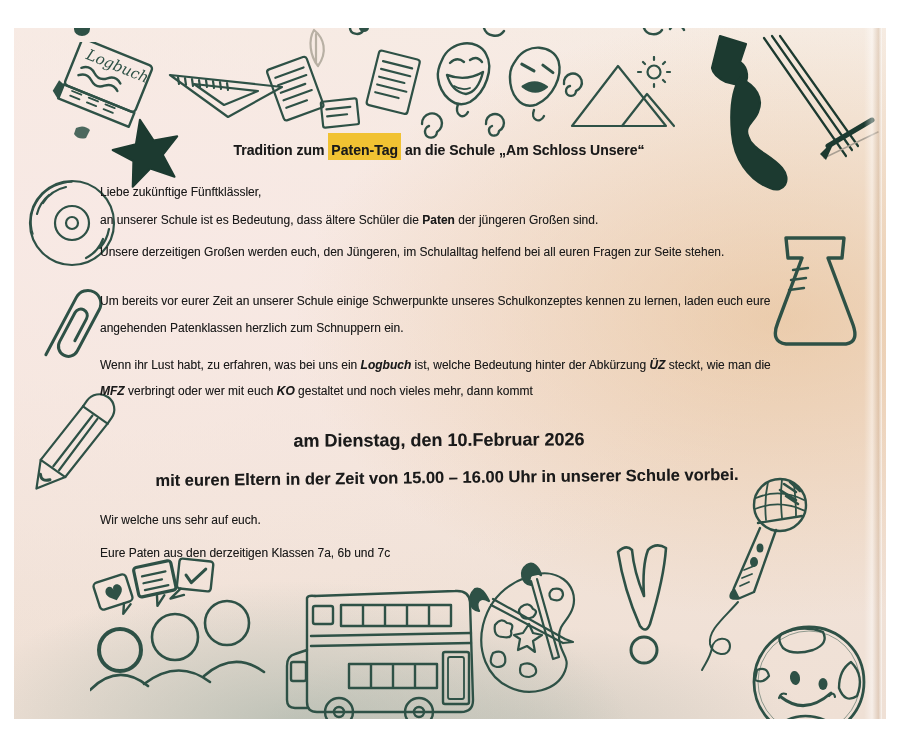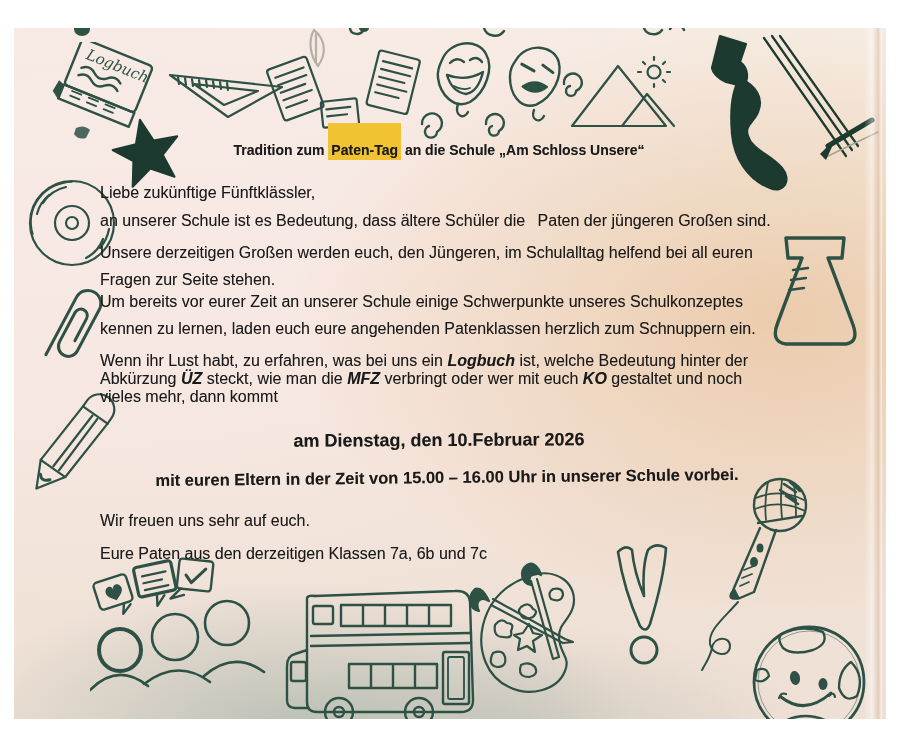--- a/index.html
+++ b/index.html
@@ -17,30 +17,30 @@
       linear-gradient(180deg,#f6ece3 0%,#f3e4da 55%,#efe0d5 100%);
   }
   .photo::after{
     content:"";position:absolute;right:4px;top:0;bottom:0;width:18px;pointer-events:none;
     background:linear-gradient(90deg, rgba(255,255,255,0) 0%, rgba(255,255,255,0.45) 45%, rgba(198,168,140,0.35) 80%, rgba(255,255,255,0.65) 100%);
   }
   .doodle{position:absolute;color:var(--ink,#2e5146);}
   .doodle svg{display:block;width:100%;height:100%;}
   .dark{color:var(--ink_dark,#1c3a30);}
   .textblock{position:absolute;left:86px;top:0;width:678px;color:var(--text,#1a1a1a);}
-  .para{position:absolute;margin:0;font-size:16px;line-height:27px;width:100%;
+  .para{position:absolute;margin:0;font-size:12px;line-height:27px;width:100%;
         text-shadow:0 0 0.5px rgba(20,20,20,0.35);}
   .title{top:113px;font-weight:bold;font-size:14px;text-align:center;white-space:nowrap;line-height:18px;}
-  .hl{background:var(--highlight,#f1c232);padding:19px 3px 2px 3px;}
+  .hl{background:var(--highlight,#f1c232);padding:9px 3px 2px 3px;}
   .salutation{top:151px;}
   .p1{top:179px;}
   .p2{top:211px;}
   .p3{top:260px;}
-  .p4{top:324px;line-height:18px;}
-  .b{font-weight:normal;margin-left:8px;}
+  .p4{top:324px;line-height:26px;}
+  .b{font-weight:bold;}
   .bi{font-weight:bold;font-style:italic;}
   .dateline{top:399px;font-weight:bold;font-size:18px;text-align:center;white-space:nowrap;transform:rotate(-0.3deg);}
   .timeline{position:absolute;left:80px;top:440px;width:706px;margin:0;font-weight:bold;font-size:16.5px;
             text-align:center;white-space:nowrap;transform:rotate(-0.6deg);color:var(--text,#1a1a1a);
             text-shadow:0 0 0.5px rgba(20,20,20,0.35);}
   .closing{top:479px;}
   .signature{top:512px;}
   .booklabel{font-family:"DejaVu Serif", serif;font-style:italic;font-size:15px;fill:currentColor;}
 </style>
 </head>
@@ -294,20 +294,20 @@
     <p class="para p1"><span>an unserer Schule ist es Bedeutung, dass ältere Schüler die </span><span class="b">Paten</span><span> der jüngeren Großen sind.</span></p>
 
     <p class="para p2">Unsere derzeitigen Großen werden euch, den Jüngeren, im Schulalltag helfend bei all euren Fragen zur Seite stehen.</p>
 
     <p class="para p3">Um bereits vor eurer Zeit an unserer Schule einige Schwerpunkte unseres Schulkonzeptes kennen zu lernen, laden euch eure angehenden Patenklassen herzlich zum Schnuppern ein.</p>
 
     <p class="para p4"><span>Wenn ihr Lust habt, zu erfahren, was bei uns ein </span><span class="bi">Logbuch</span><span> ist, welche Bedeutung hinter der Abkürzung </span><span class="bi">ÜZ</span><span> steckt, wie man die </span><span class="bi">MFZ</span><span> verbringt oder wer mit euch </span><span class="bi">KO</span><span> gestaltet und noch vieles mehr, dann kommt</span></p>
 
     <p class="para dateline">am Dienstag, den 10.Februar 2026</p>
 
-    <p class="para closing">Wir freuen uns sehr auf euch.</p>
+    <p class="para closing">Wir welche uns sehr auf euch.</p>
 
     <p class="para signature">Eure Paten aus den derzeitigen Klassen 7a, 6b und 7c</p>
   </div>
 
   <p class="timeline">mit euren Eltern in der Zeit von 15.00 – 16.00 Uhr in unserer Schule vorbei.</p>
 
 </div>
 
 </body></html>

